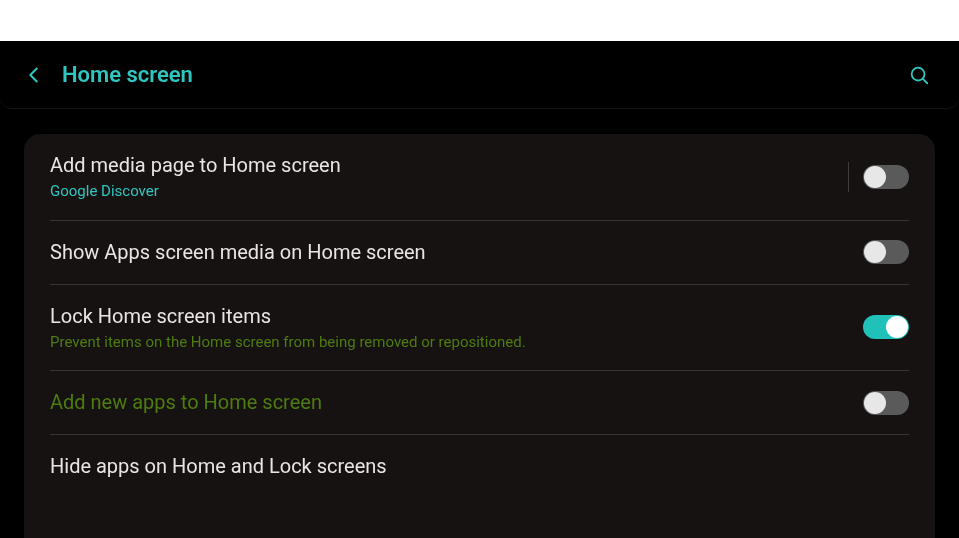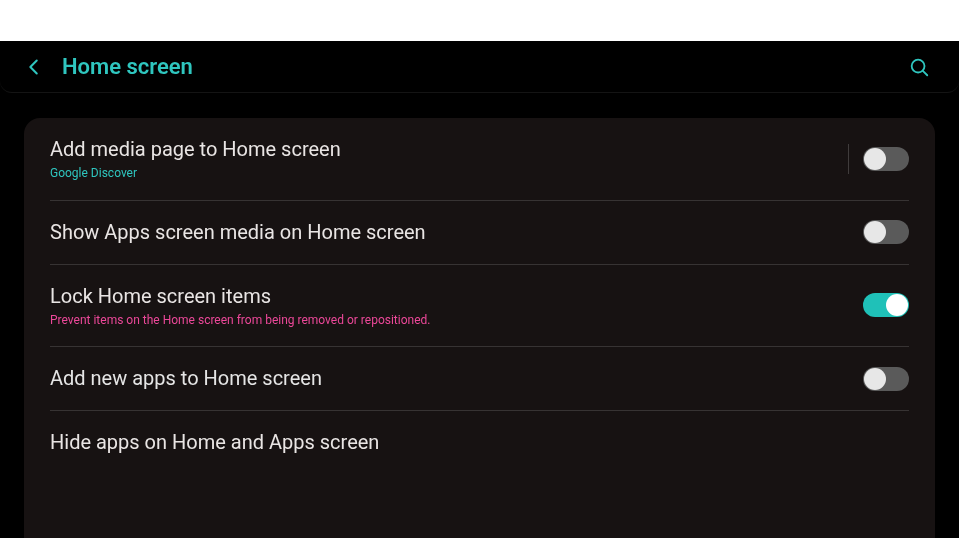--- a/index.html
+++ b/index.html
@@ -18,21 +18,21 @@
       position: absolute;
       top: 41px;
       left: 0;
       right: 0;
       bottom: 0;
       background: #000000;
     }
     .appbar {
       display: flex;
       align-items: center;
-      height: 52px;
+      height: 68px;
       padding: 0 18px 0 12px;
       border-bottom: 1px solid rgba(255,255,255,0.08);
       border-radius: 12px;
     }
     .back-btn {
       width: 44px;
       height: 44px;
       display: flex;
       align-items: center;
       justify-content: center;
@@ -76,27 +76,27 @@
       flex: 1;
       min-width: 0;
     }
     .row-title {
       color: #e9e5e4;
       font-size: 20px;
       font-weight: 400;
       line-height: 1.35;
     }
     .row-sub {
-      font-size: 12px;
+      font-size: 15px;
       margin-top: 3px;
       line-height: 1.3;
     }
     .sub-accent { color: #2fc6bf; }
-    .sub-muted { color: #ec4899; }
-    .row-disabled .row-title { color: #e5e5e5; }
+    .sub-muted { color: #4d7c0f; }
+    .row-disabled .row-title { color: #4d7c0f; }
     .toggle-wrap {
       display: flex;
       align-items: center;
     }
     .vdiv {
       width: 1px;
       height: 30px;
       background: rgba(255,255,255,0.18);
       margin-right: 14px;
     }
@@ -196,18 +196,18 @@
       <div class="toggle-wrap">
         <div class="toggle">
           <div class="toggle-track"></div>
           <div class="toggle-knob"></div>
         </div>
       </div>
     </div>
 
     <div class="row">
       <div class="row-text">
-        <div class="row-title">Hide apps on Home and Apps screen</div>
+        <div class="row-title">Hide apps on Home and Lock screens</div>
       </div>
     </div>
 
   </div>
 </div>
 
 </body></html>

